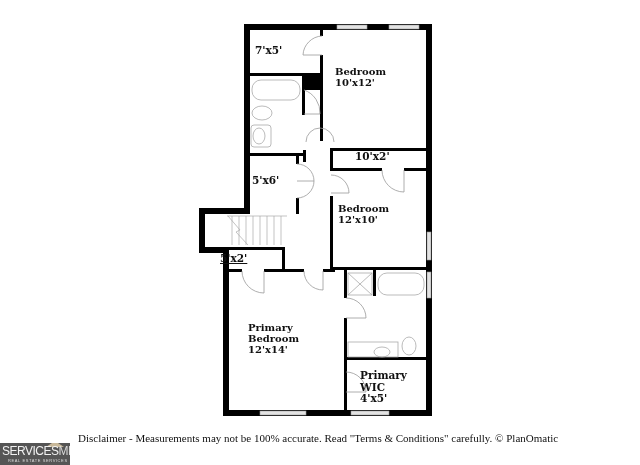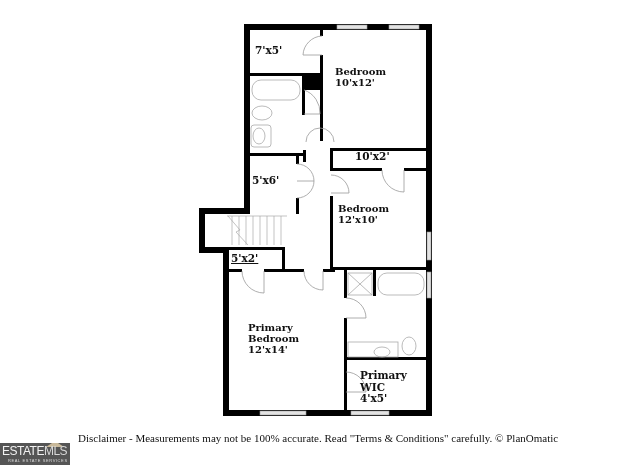--- a/index.html
+++ b/index.html
@@ -138,35 +138,35 @@
 
 <div class="label lbl-sm" style="left:252px;top:175px;width:44px;">
   <span>5'x6'</span>
 </div>
 
 <div class="label lbl-lg" style="left:338px;top:203px;width:86px;">
   <div>Bedroom</div>
   <div>12'x10'</div>
 </div>
 
-<div class="label lbl-sm" style="left:231px;top:253px;width:50px;text-decoration:underline;">
+<div class="label lbl-sm" style="left:220px;top:253px;width:50px;text-decoration:underline;">
   <span>5'x2'</span>
 </div>
 
 <div class="label lbl-lg" style="left:248px;top:322px;width:74px;">
   <div>Primary</div>
   <div>Bedroom</div>
   <div>12'x14'</div>
 </div>
 
 <div class="label lbl-sm" style="left:360px;top:370px;width:58px;">
   <div>Primary</div>
   <div>WIC</div>
   <div>4'x5'</div>
 </div>
 
 <div class="disclaimer">Disclaimer - Measurements may not be 100% accurate. Read "Terms &amp; Conditions" carefully. © PlanOmatic</div>
 
 <div class="logo">
   <div class="roof"></div>
-  <div class="main"><span>ESTATE</span><b>MLS</b></div>
+  <div class="main"><span>SERVICES</span><b>MLS</b></div>
   <div class="sub">REAL ESTATE SERVICES</div>
 </div>
 
 </body></html>

